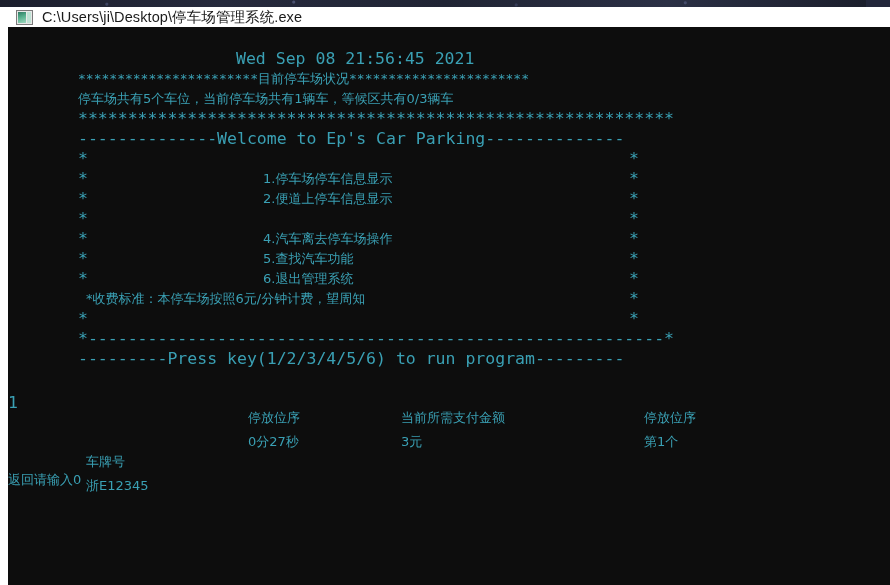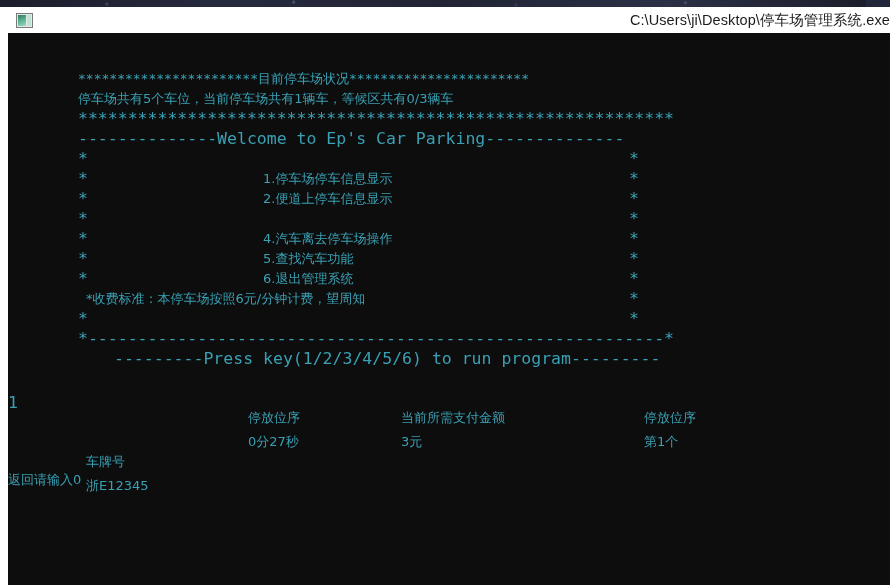--- a/index.html
+++ b/index.html
@@ -47,27 +47,26 @@
     position: absolute;
     left: 8px; top: 7px;
     width: 882px;
     height: 578px;
     background: #0d0d0d;
   }
 
   .titlebar {
     position: absolute;
     left: 0; top: 0;
-    width: 882px; height: 26px;
+    width: 882px; height: 20px;
     background: #ffffff;
     display: flex;
     align-items: center;
     padding-left: 8px;
     box-sizing: border-box;
-    justify-content: space-between;
   }
   .title-icon {
     width: 17px; height: 15px;
     border: 1px solid #7a7a7a;
     background: #e8e8e8;
     margin-right: 9px;
     position: relative;
     flex: 0 0 auto;
     box-sizing: border-box;
   }
@@ -147,21 +146,21 @@
   .row-b5 { top: 196px; }
   .row-b6 { top: 216px; }
   .row-b7 { top: 236px; }
   .row-b8 { top: 256px; }
   .row-b9 { top: 276px; }
 
   .menu-item { position: absolute; left: 255px; }
   .fee-line  { position: absolute; left: 78px; }
 
   .row-botline { left: 70px; top: 296px; }
-  .row-press   { left: 70px; top: 316px; margin-left: 36px; }
+  .row-press   { left: 70px; top: 316px; }
 
   .row-inputecho { left: 0px; top: 360px; }
 
   .tbl-head { top: 375px; }
   .tbl-val  { top: 399px; }
   .col1 { position: absolute; left: 78px; margin-top: 44px; }
   .col2 { position: absolute; left: 240px; }
   .col3 { position: absolute; left: 393px; }
   .col4 { position: absolute; left: 636px; }
 
@@ -214,20 +213,21 @@
       <i style="top:414px;height:8px;background:#6b3fd6"></i>
       <i style="top:422px;height:10px;background:#dcdcdc"></i>
       <i style="top:432px;height:60px;background:#12151f"></i>
       <i style="top:492px;height:40px;background:#1f9fe0"></i>
       <i style="top:532px;height:10px;background:#c4c4c4"></i>
       <i style="top:542px;height:10px;background:#14172a"></i>
     </div>
 
     <div class="console">
 
+      <div class="line row-date mono">Wed Sep 08 21:56:45 2021</div>
 
       <div class="line row-stars1 mono cn">***********************目前停车场状况***********************</div>
       <div class="line row-status cn">停车场共有5个车位，当前停车场共有1辆车，等候区共有0/3辆车</div>
       <div class="line row-stars2 mono">************************************************************</div>
 
       <div class="line row-welcome mono">--------------Welcome to Ep's Car Parking--------------</div>
 
       <div class="line frame-l row-b1 mono">*</div>
       <div class="line frame-r row-b1 mono">*</div>
 

